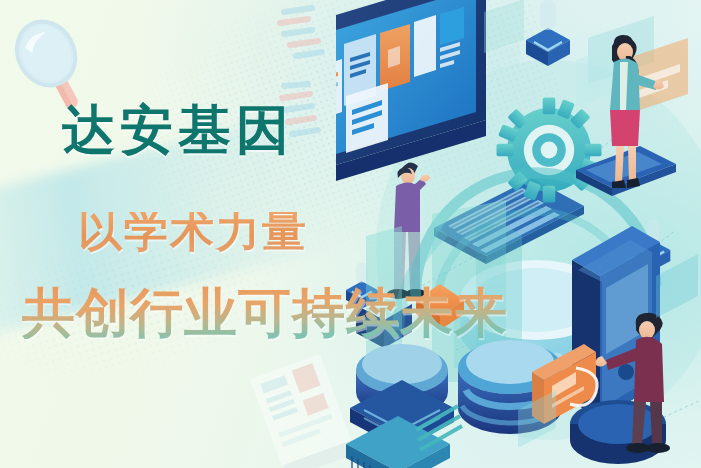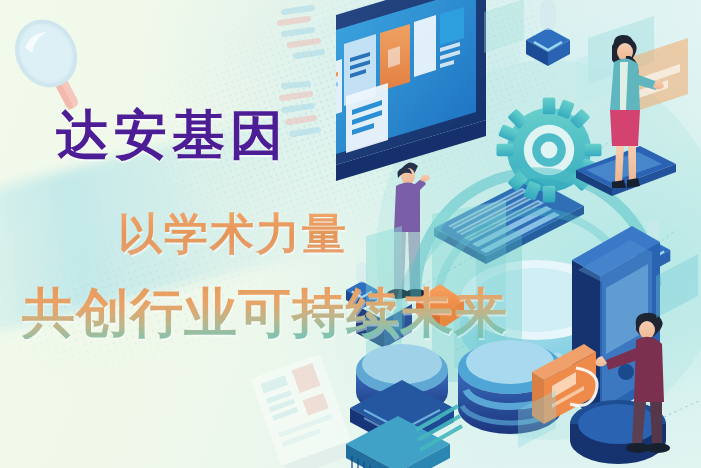--- a/index.html
+++ b/index.html
@@ -42,36 +42,35 @@
   
   .dna{position:absolute;left:276px;top:4px;width:56px;height:146px;opacity:.55;}
   
   .doc{position:absolute;left:246px;top:352px;width:120px;height:116px;opacity:.5;}
   
   .scene{position:absolute;left:336px;top:0;width:365px;height:468px;}
 
   
   .copy{position:absolute;left:0;top:0;width:360px;height:468px;pointer-events:none;}
   .t-main{
-    position:absolute;left:56px;top:108px;
+    position:absolute;left:62px;top:108px;
     font-size:53px;line-height:1;font-weight:bold;letter-spacing:5px;
-    color:#4c1d95;
-    font-family:Liberation Sans, sans-serif;
+    color:#0f766e;
+    font-family:Liberation Mono, monospace;
     text-shadow:0 2px 0 rgba(255,255,255,.55);
     white-space:nowrap;
   }
   .t-sub1{
     position:absolute;left:78px;top:212px;
     font-size:44px;line-height:1;font-weight:bold;letter-spacing:2px;
-    font-family:Liberation Sans, sans-serif;
+    font-family:Liberation Mono, monospace;
     white-space:nowrap;
     background:linear-gradient(180deg,#efa469 0%,#e59558 55%,#e8a271 100%);
     -webkit-background-clip:text;background-clip:text;color:transparent;
     filter:drop-shadow(1px 2px 0 rgba(255,255,255,.5));
-    margin-left:40px;
   }
   .t-sub2{
     position:absolute;left:22px;top:286px;
     font-size:53px;line-height:1;font-weight:bold;letter-spacing:1px;
     font-family:"DejaVu Sans","Liberation Sans",sans-serif;
     white-space:nowrap;
     background:linear-gradient(178deg,#e79a5b 0%,#e9a468 34%,#b9b78e 62%,#82c3b0 84%,#77c4b6 100%);
     -webkit-background-clip:text;background-clip:text;color:transparent;
     filter:drop-shadow(1px 2px 0 rgba(255,255,255,.45));
   }

